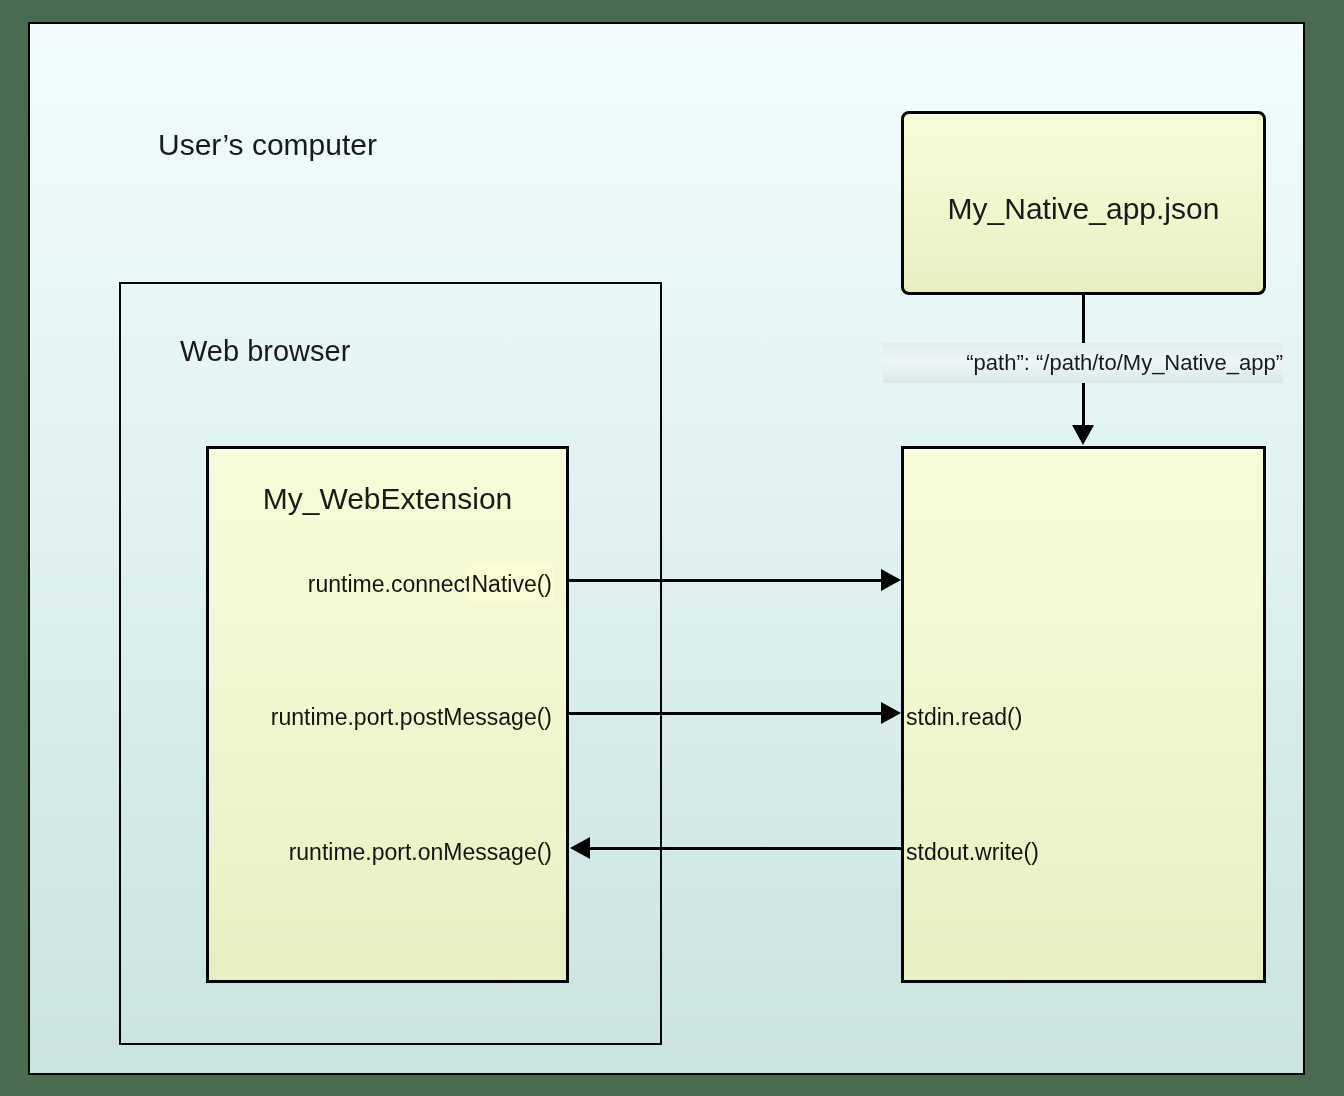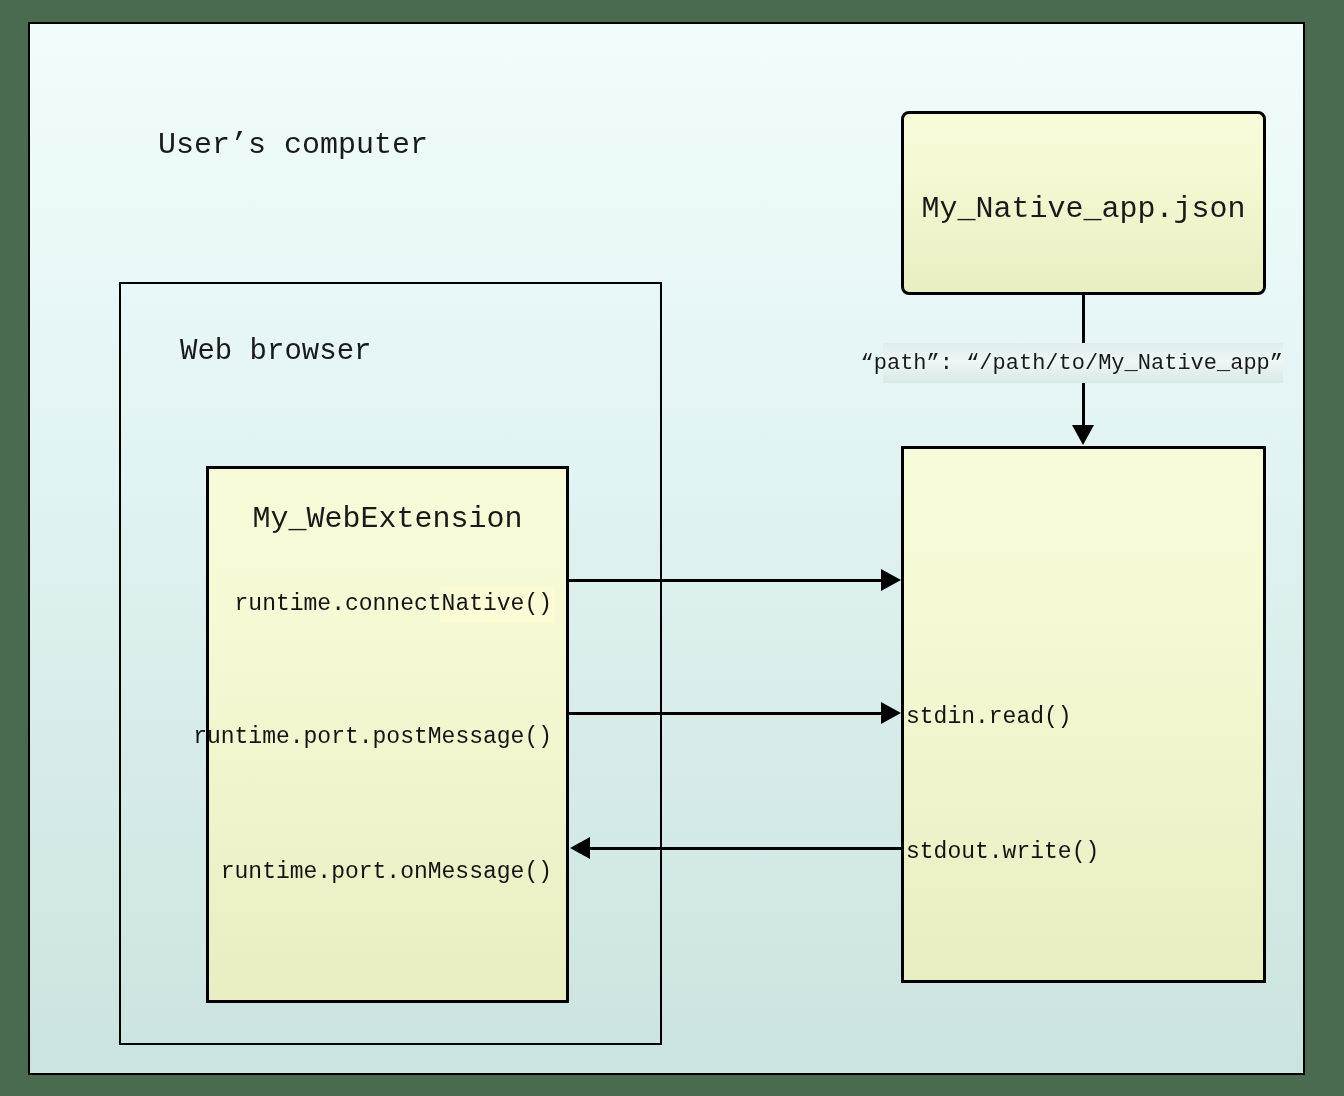--- a/index.html
+++ b/index.html
@@ -10,21 +10,20 @@
     height: 1096px;
     overflow: hidden;
     font-family: "Liberation Sans", sans-serif;
   }
 
   #stage {
     position: relative;
     width: 1344px;
     height: 952px;
     background: #4a6b50;
-    font-family: Liberation Mono, monospace;
   }
 
   
   #canvas {
     position: absolute;
     left: 28px;
     top: 22px;
     width: 1277px;
     height: 1053px;
     border: 2px solid #000000;
@@ -67,21 +66,21 @@
   }
 
   
   .ybox {
     border: 3px solid #000000;
     background: linear-gradient(to bottom, #f7fbd8 0%, #f4f8d2 40%, #e9edc2 100%);
   }
 
   #webextension-box {
     left: 176px;
-    top: 442px;
+    top: 422px;
     width: 363px;
     height: 537px;
     padding-left: 14px;
   }
 
   #native-app-box {
     left: 871px;
     top: 422px;
     width: 365px;
     height: 537px;

